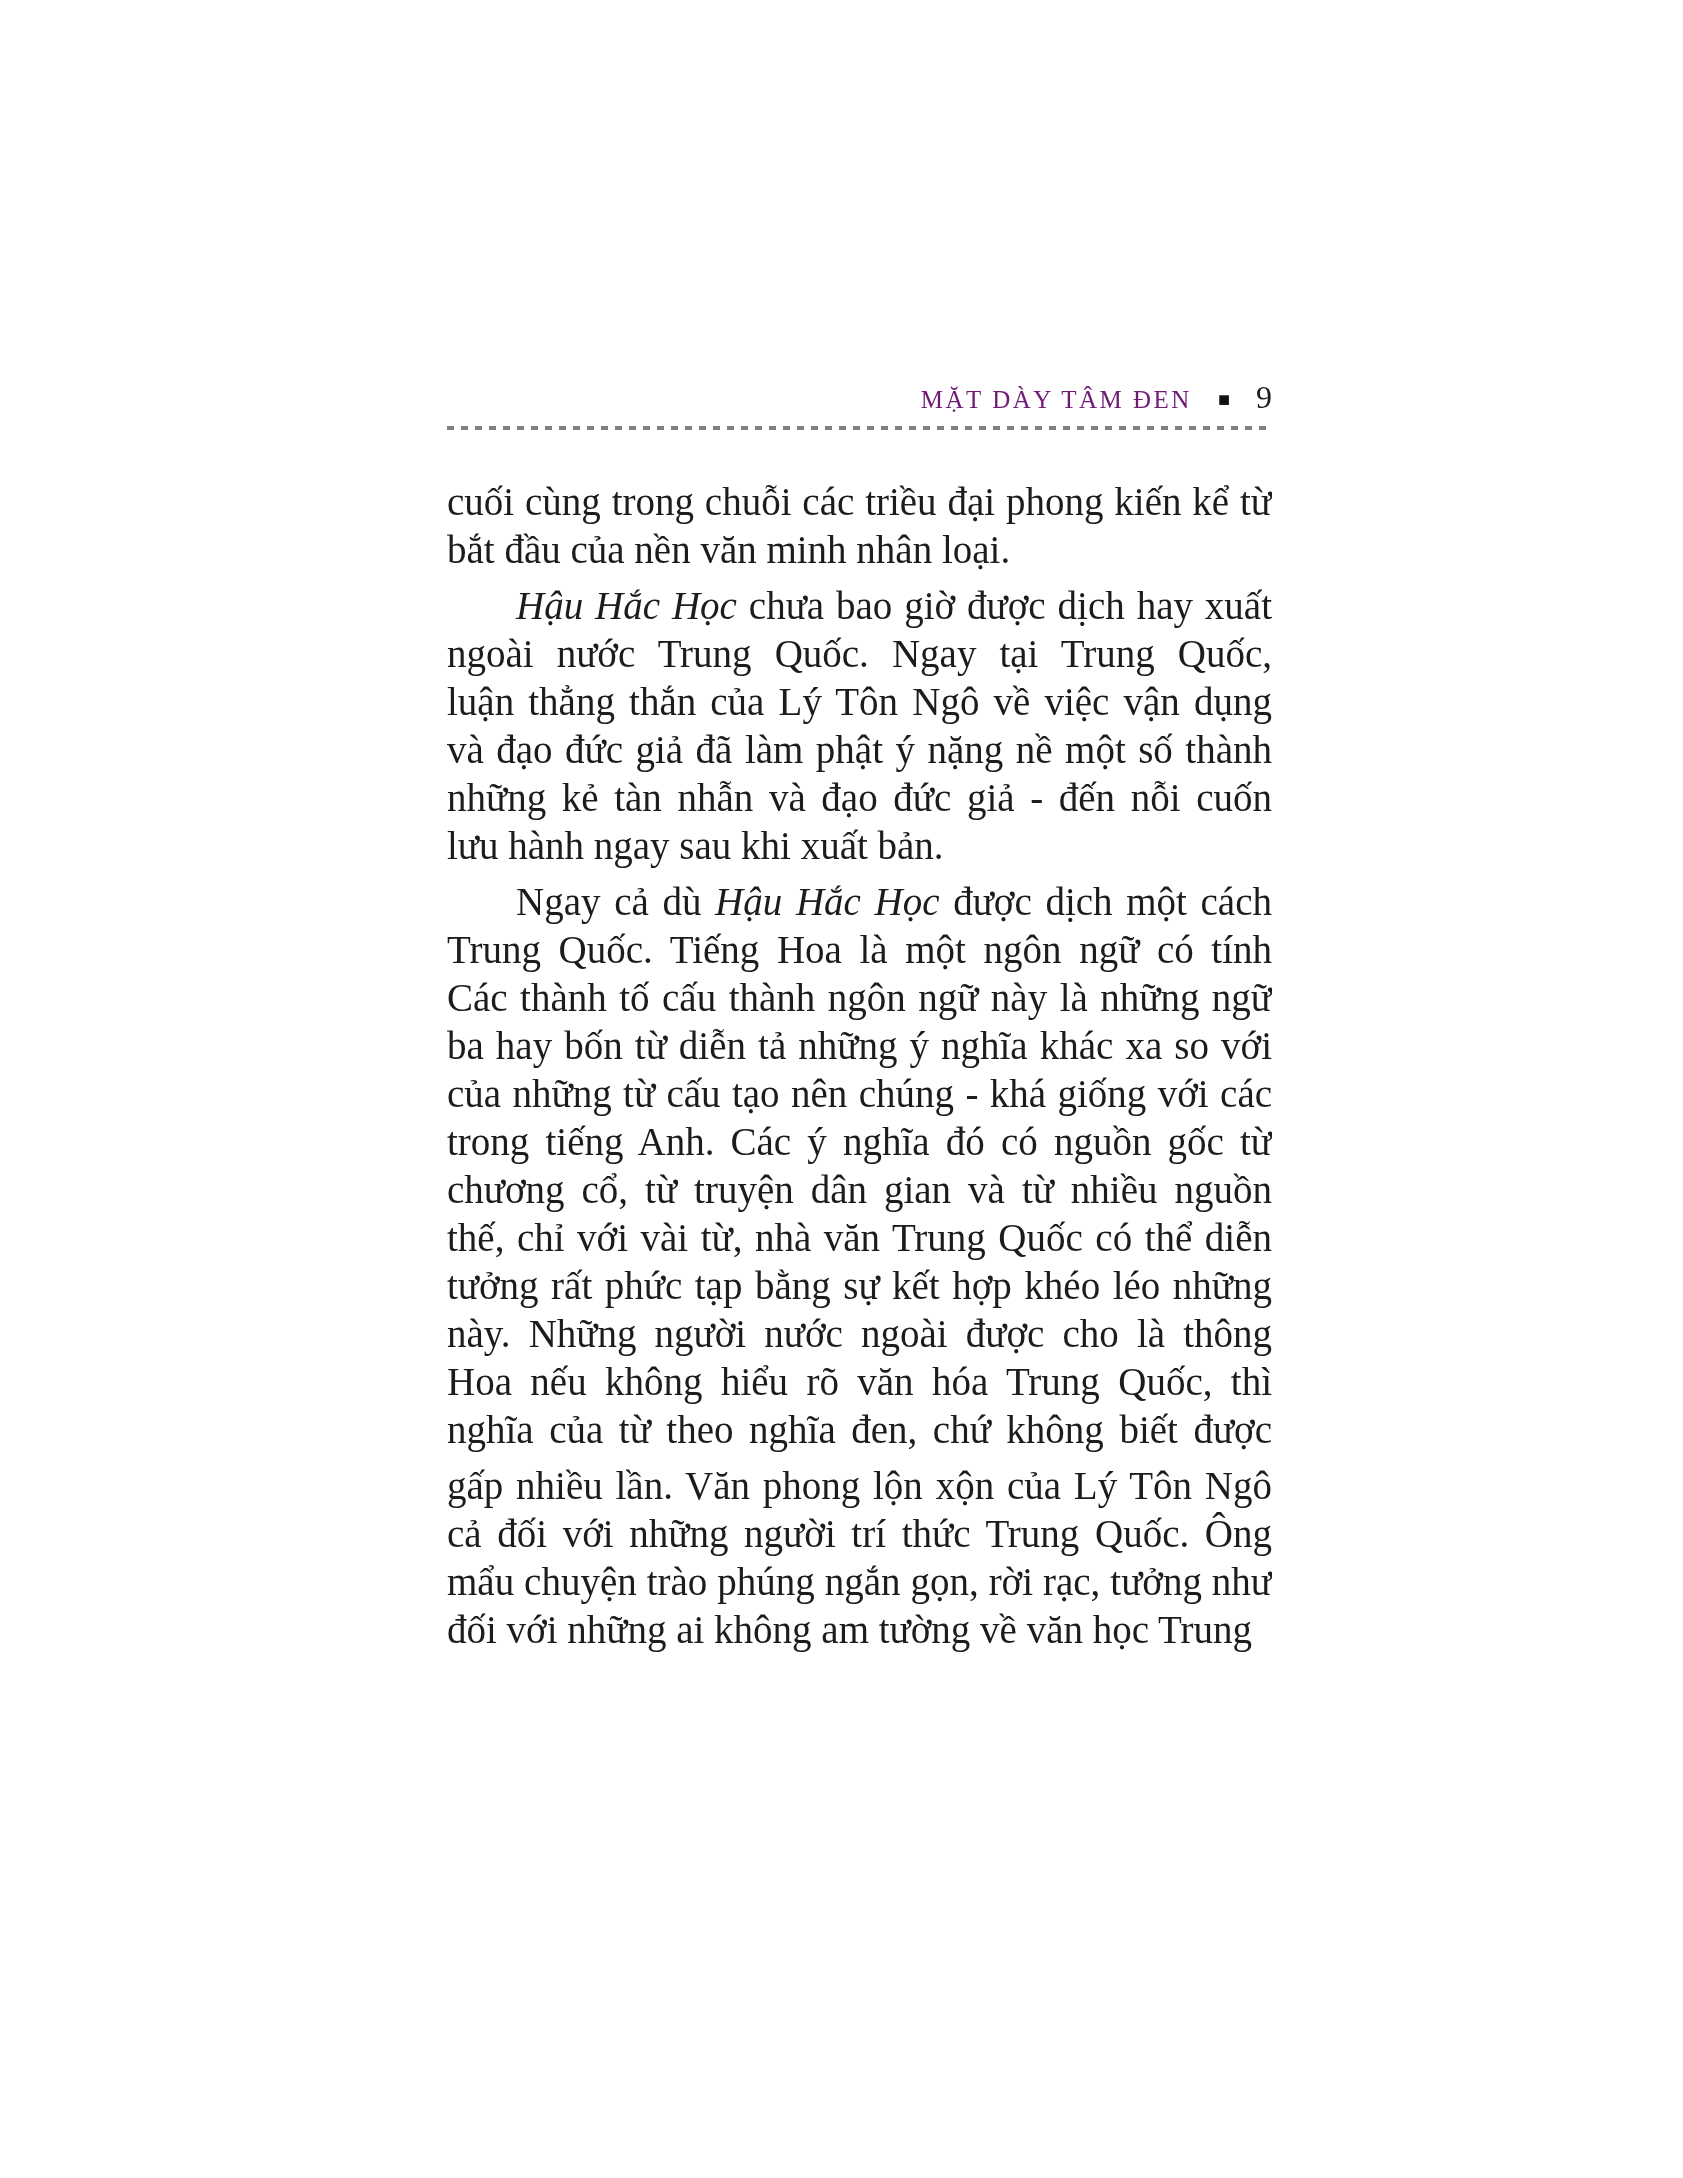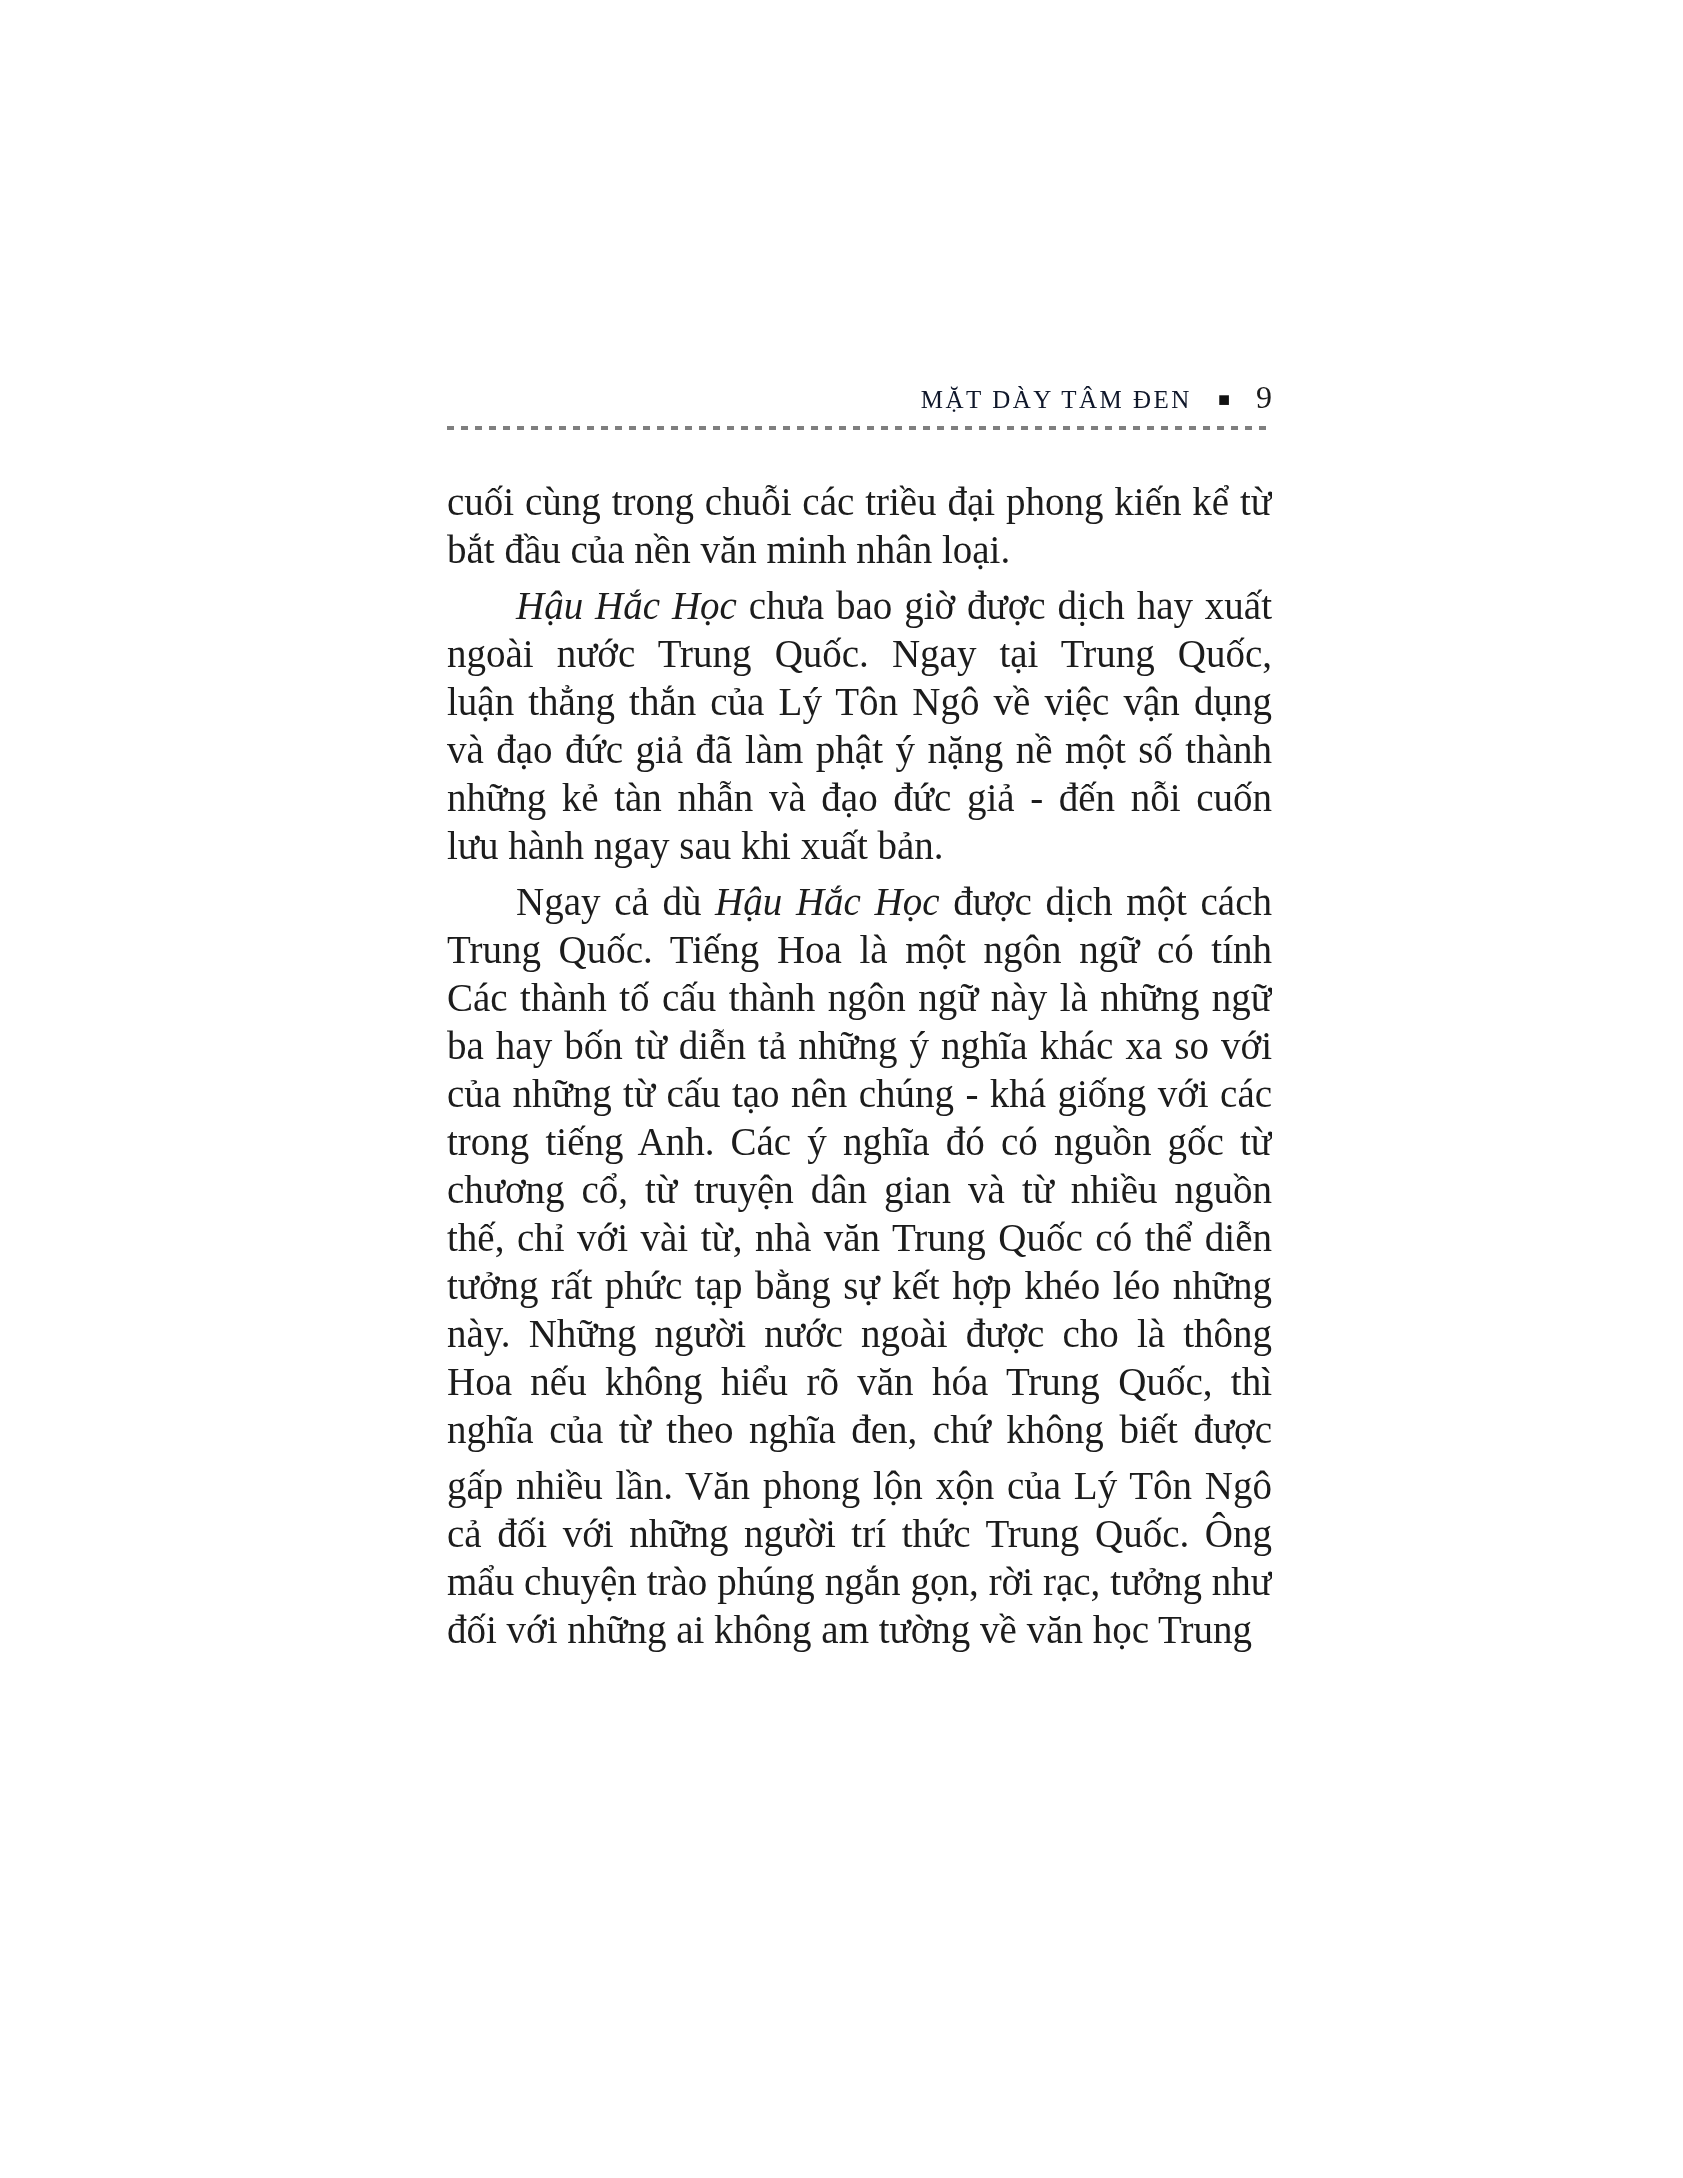--- a/index.html
+++ b/index.html
@@ -21,21 +21,21 @@
   .page-header {
     display: flex;
     justify-content: flex-end;
     align-items: baseline;
     gap: 26px;
     white-space: nowrap;
   }
   .running-title {
     font-size: 25px;
     letter-spacing: 2.5px;
-    color: #0f172a;
+    color: #701a75;
   }
   .square-bullet {
     font-size: 20px;
     line-height: 1;
     color: #111111;
     transform: translateY(-2px);
   }
   .page-number {
     font-size: 32px;
     color: #1c1c1c;

